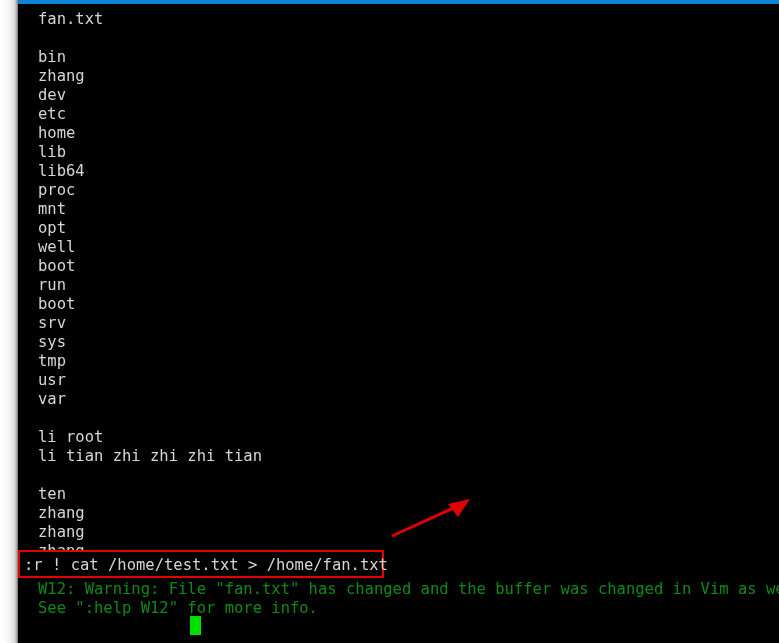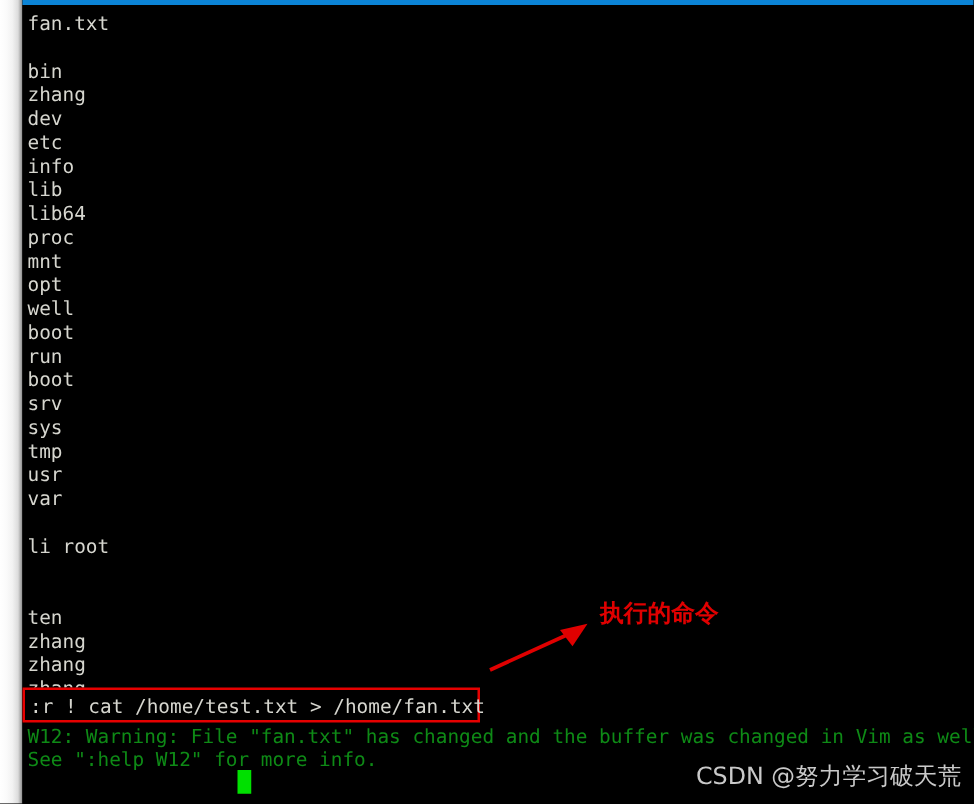--- a/index.html
+++ b/index.html
@@ -37,21 +37,21 @@
   #term {
     position: absolute;
     left: 18px;
     top: 4px;
     width: 761px;
     height: 639px;
     background: #000000;
   }
   .line {
     position: absolute;
-    left: 4px;
+    left: 20px;
     white-space: pre;
     font-size: 15.5px;
     line-height: 19px;
     letter-spacing: 0px;
     color: #d6d6cf;
   }
   .line.green {
     color: #0e8a16;
   }
   
@@ -123,53 +123,52 @@
   <div id="top-accent"></div>
 
   <div id="term">
 
     <div class="line" style="top:6px">fan.txt</div>
     <div class="line" style="top:25px"></div>
     <div class="line" style="top:44px">bin</div>
     <div class="line" style="top:63px">zhang</div>
     <div class="line" style="top:82px">dev</div>
     <div class="line" style="top:101px">etc</div>
-    <div class="line" style="top:120px">info</div>
+    <div class="line" style="top:120px">home</div>
     <div class="line" style="top:139px">lib</div>
     <div class="line" style="top:158px">lib64</div>
     <div class="line" style="top:177px">proc</div>
     <div class="line" style="top:196px">mnt</div>
     <div class="line" style="top:215px">opt</div>
     <div class="line" style="top:234px">well</div>
     <div class="line" style="top:253px">boot</div>
     <div class="line" style="top:272px">run</div>
     <div class="line" style="top:291px">boot</div>
     <div class="line" style="top:310px">srv</div>
     <div class="line" style="top:329px">sys</div>
     <div class="line" style="top:348px">tmp</div>
     <div class="line" style="top:367px">usr</div>
     <div class="line" style="top:386px">var</div>
     <div class="line" style="top:405px"></div>
     <div class="line" style="top:424px">li root</div>
+    <div class="line" style="top:443px">li tian zhi zhi zhi tian</div>
     <div class="line" style="top:481px">ten</div>
     <div class="line" style="top:500px">zhang</div>
     <div class="line" style="top:519px">zhang</div>
     <div class="line" style="top:538px">zhang</div>
 
     <div class="line green" style="top:576px">W12: Warning: File "fan.txt" has changed and the buffer was changed in Vim as well</div>
     <div class="line green" style="top:595px">See ":help W12" for more info.</div>
   </div>
 
   <div id="cmd-box">
     <div id="cmd-line">:r ! cat /home/test.txt &gt; /home/fan.txt</div>
   </div>
 
   <div id="cursor-block"></div>
 
   <svg id="annotation-arrow" viewBox="0 0 90 46">
     <line x1="4" y1="42" x2="72" y2="11" stroke="#e00000" stroke-width="3"></line>
     <polygon points="82,5 60,10 70,23" fill="#e00000"></polygon>
   </svg>
-  <div id="annotation-text">执行的命令</div>
 
-  <div id="watermark">CSDN @努力学习破天荒</div>
 
 </div>
 
 </body></html>

